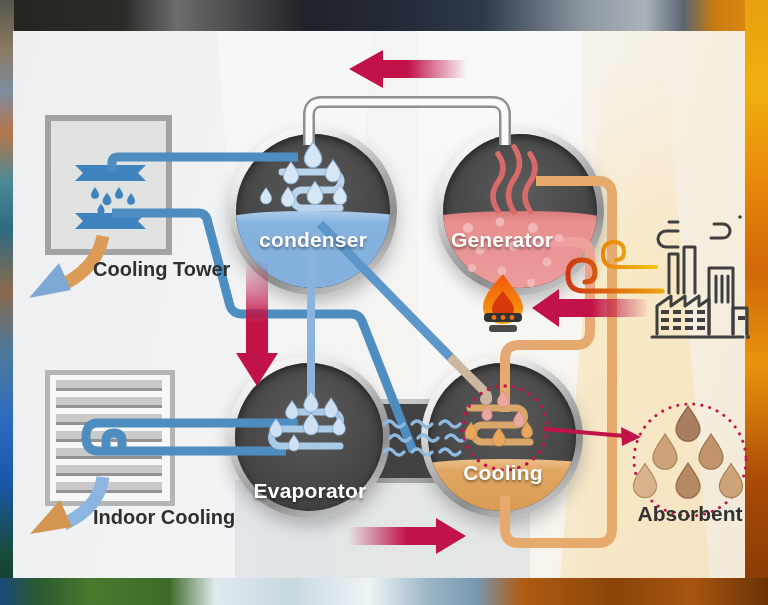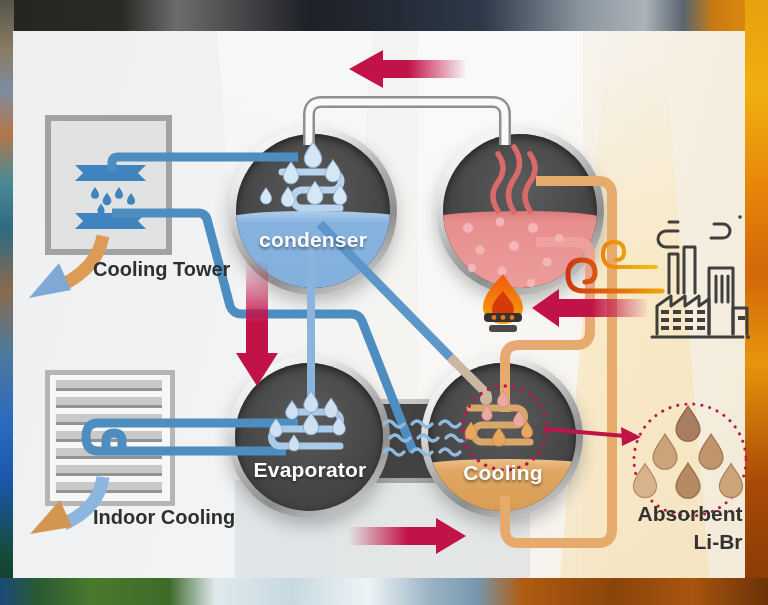--- a/index.html
+++ b/index.html
@@ -314,24 +314,24 @@
       <use href="#dropShape" transform="translate(688,424) scale(1.5)" fill="#a97e60" stroke="#8d6347"></use>
       <use href="#dropShape" transform="translate(665,452) scale(1.5)" fill="#cda379" stroke="#ab8157"></use>
       <use href="#dropShape" transform="translate(711,452) scale(1.5)" fill="#c2946c" stroke="#a07450"></use>
       <use href="#dropShape" transform="translate(645,481) scale(1.45)" fill="#d8b28a" stroke="#b28c62"></use>
       <use href="#dropShape" transform="translate(688,481) scale(1.5)" fill="#b58a62" stroke="#936c48"></use>
       <use href="#dropShape" transform="translate(731,481) scale(1.45)" fill="#cda379" stroke="#ab8157"></use>
     </g>
   </svg>
 
   <div class="abs vessel-label" style="left:313px;top:240px">condenser</div>
-  <div class="abs vessel-label" style="left:310px;top:470px">Evaporator</div>
+  <div class="abs vessel-label" style="left:502px;top:240px">Generator</div>
+  <div class="abs vessel-label" style="left:310px;top:491px">Evaporator</div>
   <div class="abs vessel-label" style="left:503px;top:473px">Cooling</div>
 
   <div class="abs ext-label" style="left:93px;top:258px">Cooling Tower</div>
   <div class="abs ext-label" style="left:93px;top:506px">Indoor Cooling</div>
 
   <div class="abs abs-label" style="top:500px">
     <div>Absorbent</div>
-    <div>Li-Br</div>
   </div>
 
 </div>
 
 </body></html>

